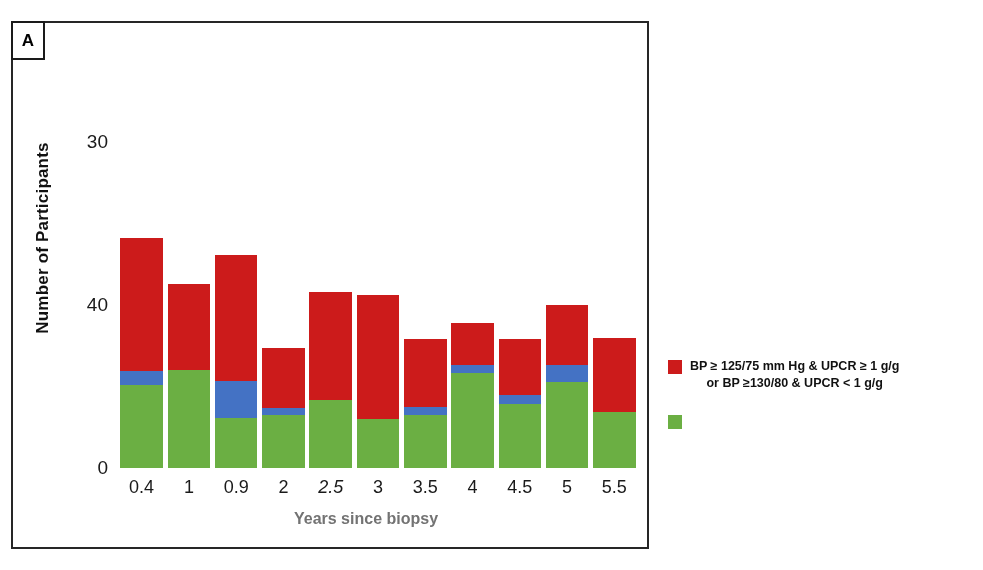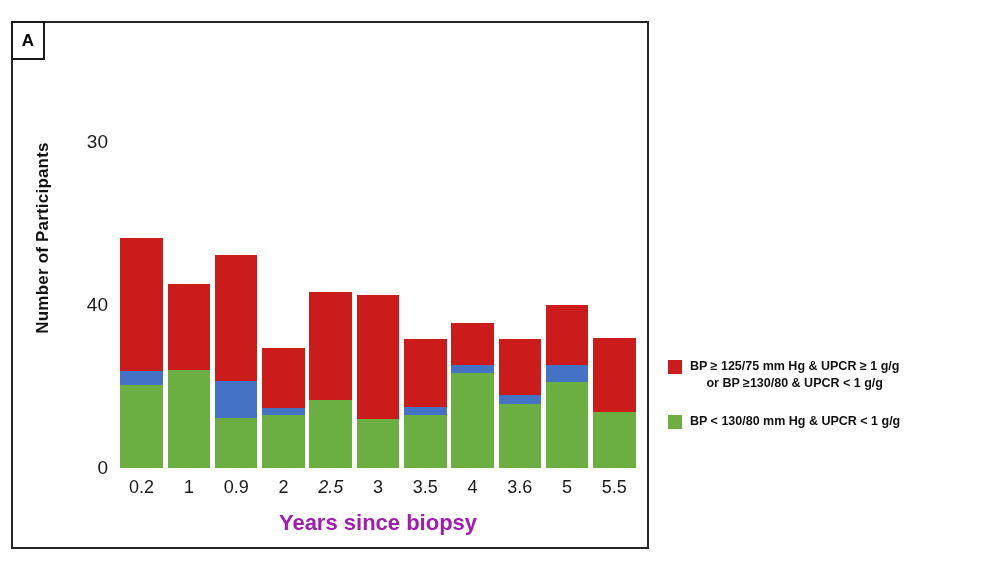--- a/index.html
+++ b/index.html
@@ -121,27 +121,27 @@
   .xtick {
     position: absolute;
     top: 0;
     text-align: center;
     font-size: 18px;
     color: #1a1a1a;
     line-height: 1;
   }
   #xtitle {
     position: absolute;
-    left: 118px;
+    left: 106px;
     top: 510px;
     width: 520px;
     text-align: center;
-    font-size: 22px;
-    font-weight: bold;
-    color: #a21caf;
+    font-size: 16px;
+    font-weight: bold;
+    color: #737373;
   }
 
   
   #legend {
     position: absolute;
     left: 668px;
     top: 358px;
     width: 308px;
   }
   .legend-item {
@@ -252,40 +252,39 @@
       </div>
       <div class="bar-group" style="left: 475.091px; width: 42.5455px;">
         <div class="bar-stack">
           <div class="seg seg-red" style="height: 74.1px; background: rgb(204, 27, 27);"></div>
           <div class="seg seg-green" style="height: 56.1857px; background: rgb(107, 175, 67);"></div>
         </div>
       </div>
     </div>
 
   <div id="xlabels">
-      <div class="xtick" style="left: 0px; width: 47.2727px;">0.2</div>
+      <div class="xtick" style="left: 0px; width: 47.2727px;">0.4</div>
       <div class="xtick" style="left: 47.2727px; width: 47.2727px;">1</div>
       <div class="xtick" style="left: 94.5455px; width: 47.2727px;">0.9</div>
       <div class="xtick" style="left: 141.818px; width: 47.2727px;">2</div>
       <div class="xtick" style="left: 189.091px; width: 47.2727px; font-style: italic;">2.5</div>
       <div class="xtick" style="left: 236.364px; width: 47.2727px;">3</div>
       <div class="xtick" style="left: 283.636px; width: 47.2727px;">3.5</div>
       <div class="xtick" style="left: 330.909px; width: 47.2727px;">4</div>
-      <div class="xtick" style="left: 378.182px; width: 47.2727px;">3.6</div>
+      <div class="xtick" style="left: 378.182px; width: 47.2727px;">4.5</div>
       <div class="xtick" style="left: 425.455px; width: 47.2727px;">5</div>
       <div class="xtick" style="left: 472.727px; width: 47.2727px;">5.5</div>
     </div>
 
   <div id="xtitle">Years since biopsy</div>
 
   <div id="legend">
       <div class="legend-item">
         <span class="legend-swatch" style="background: rgb(204, 27, 27);"></span>
         <span class="legend-text">BP ≥ 125/75 mm Hg &amp; UPCR ≥ 1 g/g
 or BP ≥130/80 &amp; UPCR &lt; 1 g/g</span>
       </div>
       <div class="legend-item">
         <span class="legend-swatch" style="background: rgb(107, 175, 67);"></span>
-        <span class="legend-text">BP &lt; 130/80 mm Hg &amp; UPCR &lt; 1 g/g</span>
       </div>
     </div>
 
 </div>
 
 </body></html>

